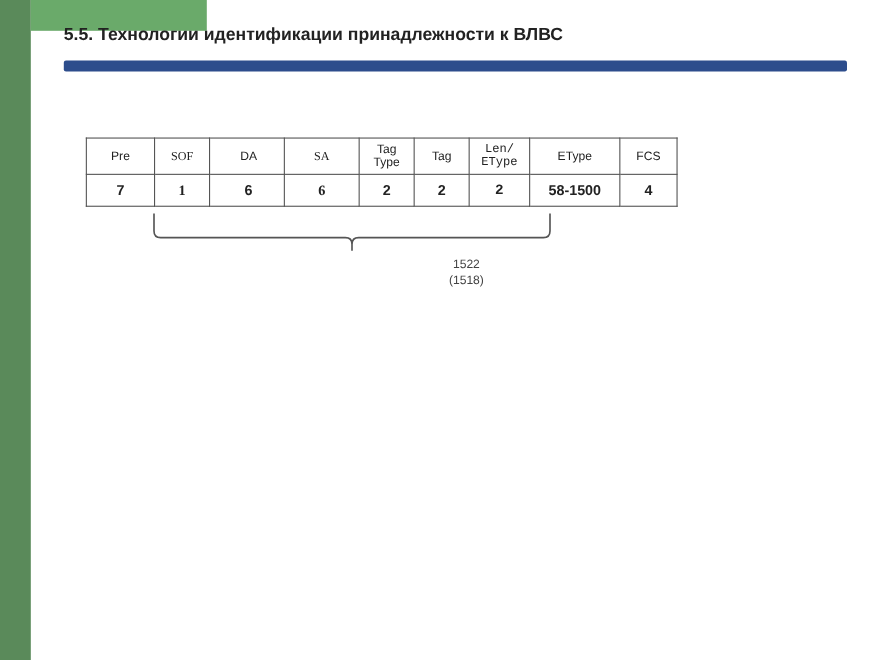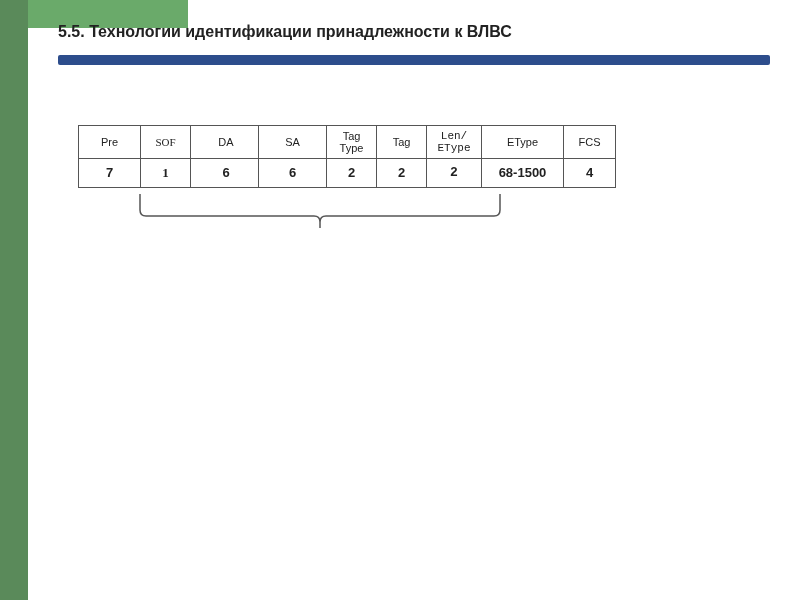--- a/index.html
+++ b/index.html
@@ -117,21 +117,21 @@
       font-size: 11px;
       color: #444;
       margin-top: 2px;
       line-height: 1.3;
     }
 
     
     .col-pre  { width: 62px; margin-top: 16px; }
     .col-sof  { width: 50px; font-family: Liberation Serif, serif; }
     .col-da   { width: 68px; padding-left: 13px; }
-    .col-sa   { width: 68px; }
+    .col-sa   { width: 68px; font-family: Liberation Serif, serif; }
     .col-tag-type { width: 50px; }
     .col-tag  { width: 50px; }
     .col-len  { width: 55px; font-family: Liberation Mono, monospace; }
     .col-data { width: 82px; }
     .col-fcs  { width: 52px; }
   </style>
 </head>
 <body>
 
 <div class="page">
@@ -166,29 +166,33 @@
         </thead>
         <tbody>
           <tr>
             <td class="col-pre">7</td>
             <td class="col-sof">1</td>
             <td class="col-da">6</td>
             <td class="col-sa">6</td>
             <td class="col-tag-type">2</td>
             <td class="col-tag">2</td>
             <td class="col-len">2</td>
-            <td class="col-data">68-1500</td>
+            <td class="col-data">58-1500</td>
             <td class="col-fcs">4</td>
           </tr>
         </tbody>
       </table>
 
       <div class="brace-container">
         <svg class="brace-svg" width="480" height="40" viewBox="0 0 480 40">
 
           <path d="M 62 2 L 62 18 Q 62 24 68 24 L 236 24 Q 242 24 242 30 L 242 36
                    M 242 36 L 242 30 Q 242 24 248 24 L 416 24 Q 422 24 422 18 L 422 2" fill="none" stroke="#555" stroke-width="1.5"></path>
         </svg>
+        <div class="brace-label">
+          <span>1522</span><br>
+          <span>(1518)</span>
+        </div>
       </div>
 
     </div>
   </div>
 </div>
 
 </body></html>

